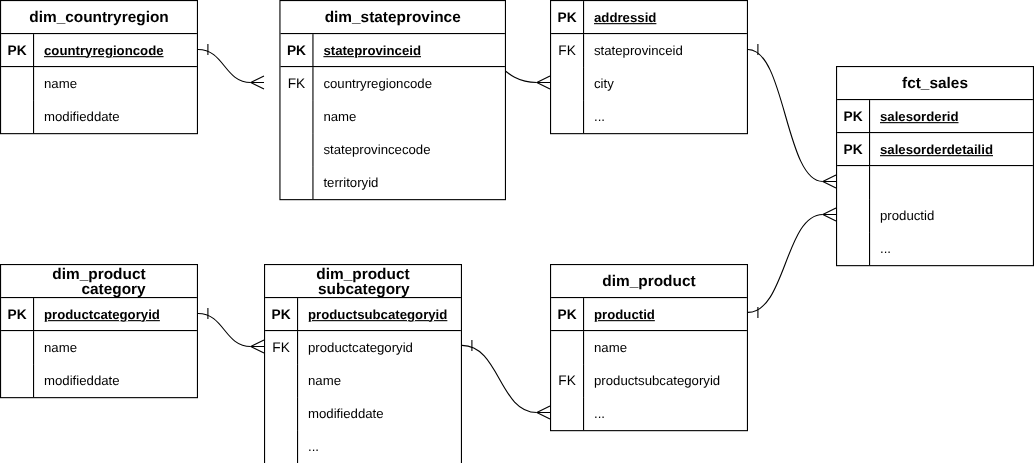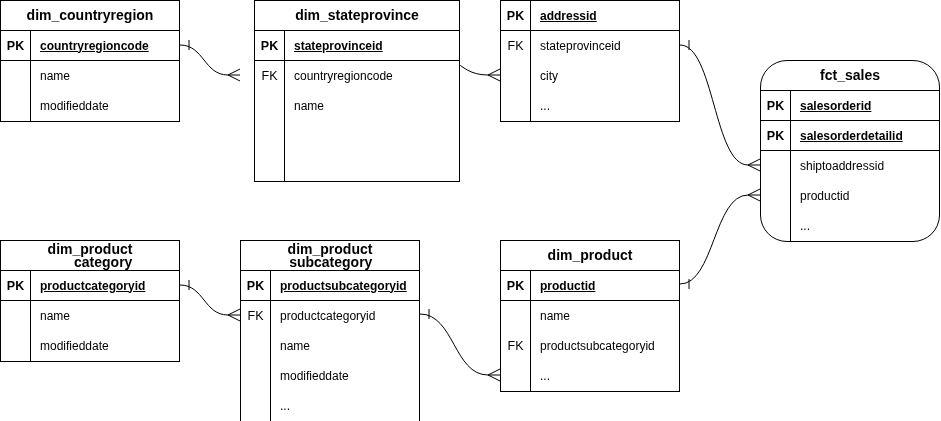--- a/index.html
+++ b/index.html
@@ -138,56 +138,57 @@
         <div class="row">
           <div class="badge">FK</div>
           <div class="fname">countryregioncode</div>
         </div>
         <div class="row">
           <div class="badge"></div>
           <div class="fname">name</div>
         </div>
         <div class="row">
           <div class="badge"></div>
-        </div>
-        <div class="row">
-          <div class="badge"></div>
+          <div class="fname">stateprovincecode</div>
+        </div>
+        <div class="row">
+          <div class="badge"></div>
+          <div class="fname">territoryid</div>
         </div>
       </div>
       <div class="entity" style="left: 500px; top: 0px; width: 180px;">
         <div class="row key-row">
           <div class="badge">PK</div>
           <div class="fname">addressid</div>
         </div>
         <div class="row">
           <div class="badge">FK</div>
           <div class="fname">stateprovinceid</div>
         </div>
         <div class="row">
           <div class="badge"></div>
           <div class="fname">city</div>
         </div>
         <div class="row">
           <div class="badge"></div>
           <div class="fname">...</div>
         </div>
       </div>
-      <div class="entity" style="left: 760px; top: 60px; width: 180px; border-radius: 27px;">
+      <div class="entity" style="left: 760px; top: 60px; width: 180px;">
         <div class="entity-title">fct_sales</div>
         <div class="row key-row">
           <div class="badge">PK</div>
           <div class="fname">salesorderid</div>
         </div>
         <div class="row key-row">
           <div class="badge">PK</div>
           <div class="fname">salesorderdetailid</div>
         </div>
         <div class="row">
           <div class="badge"></div>
-          <div class="fname">shiptoaddressid</div>
         </div>
         <div class="row">
           <div class="badge"></div>
           <div class="fname">productid</div>
         </div>
         <div class="row">
           <div class="badge"></div>
           <div class="fname">...</div>
         </div>
       </div>

